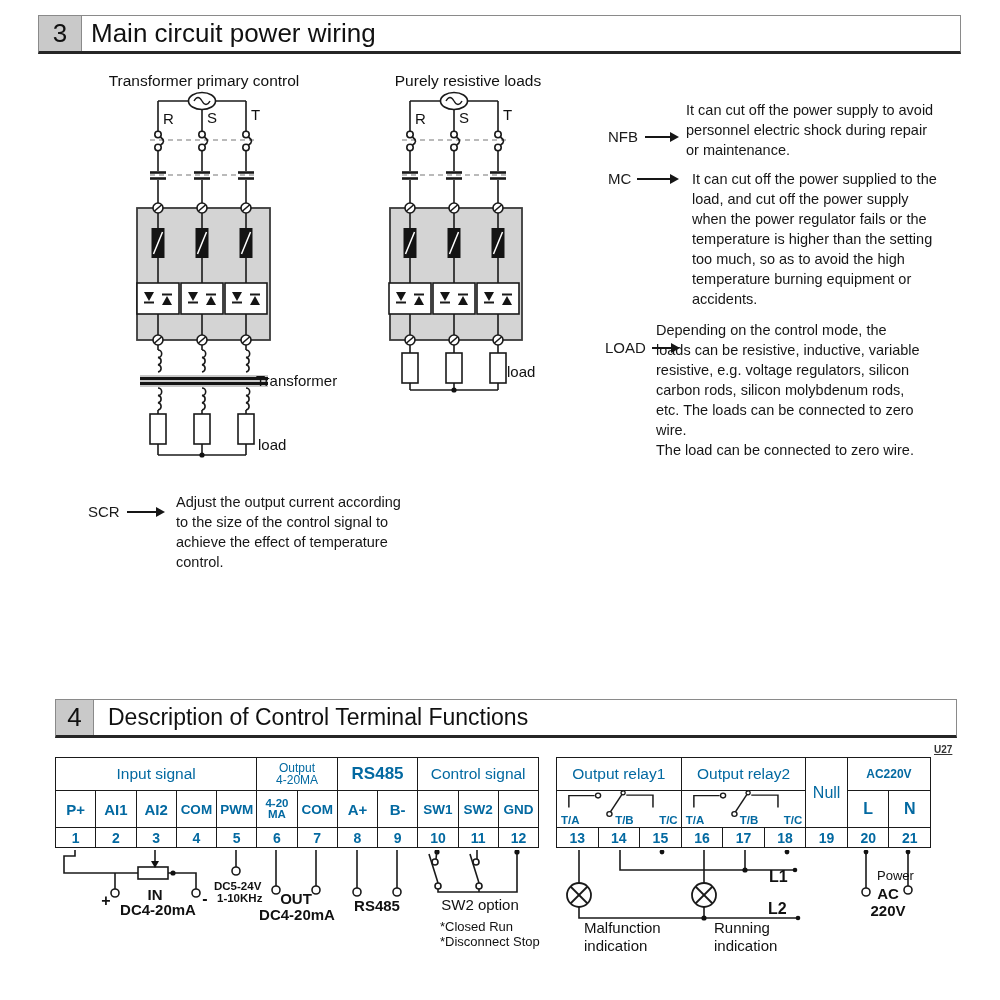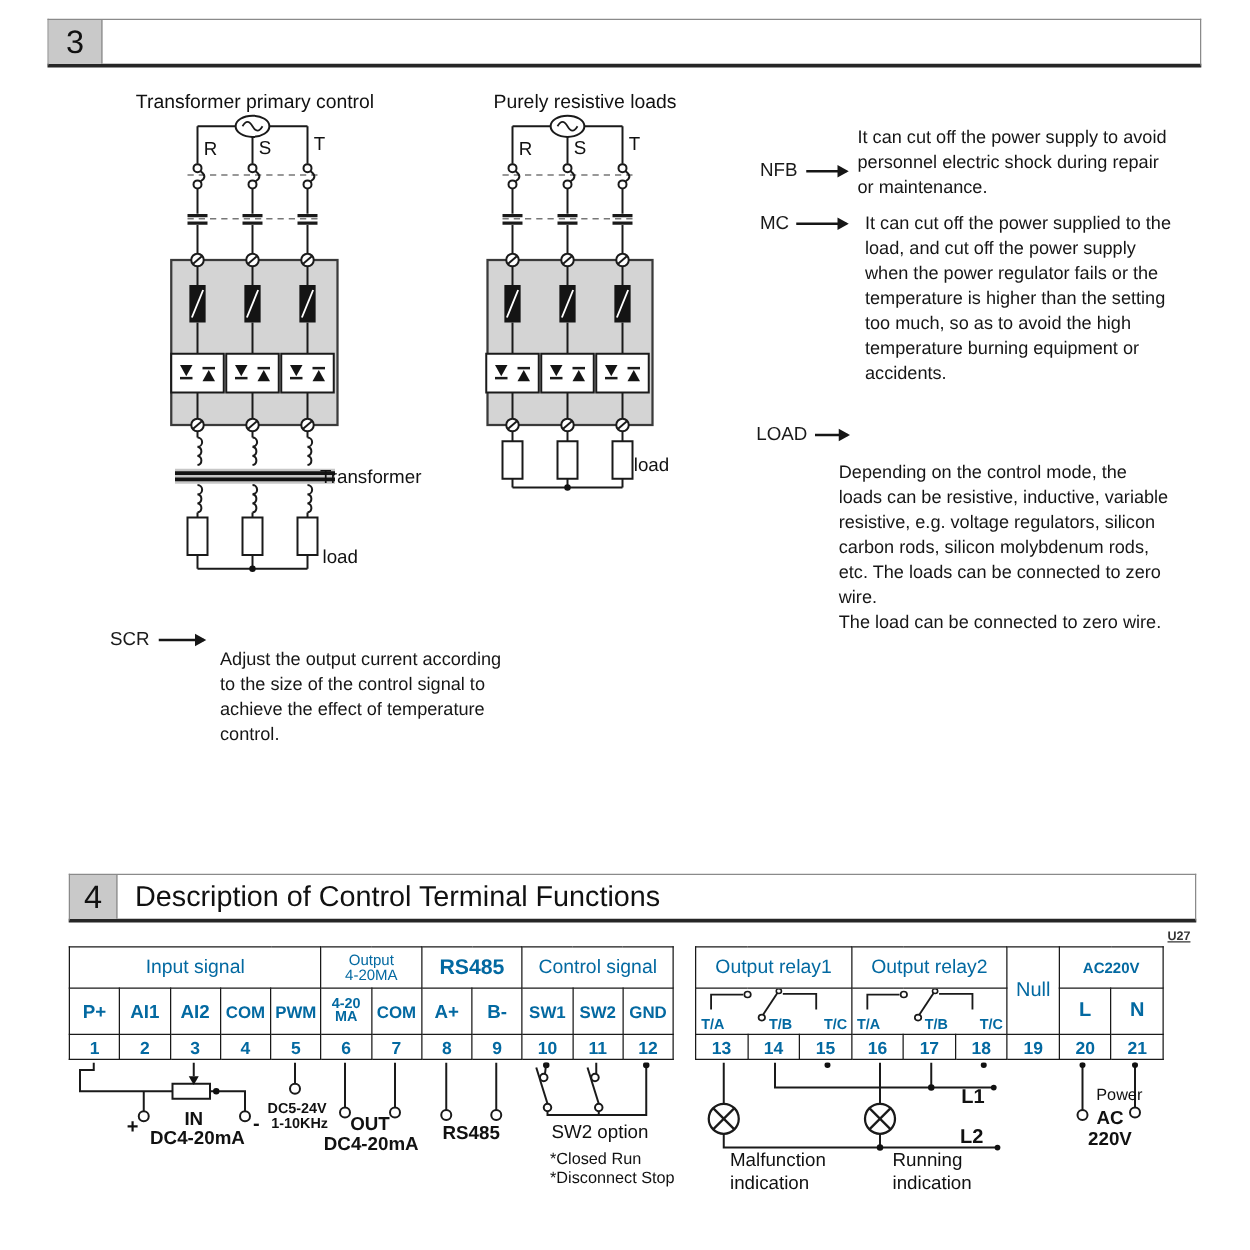--- a/index.html
+++ b/index.html
@@ -33,20 +33,21 @@
   .b16{font-size:16px;font-weight:bold;}
   .b11{font-size:11.5px;font-weight:bold;}
   .t155{font-size:15.5px;}
   .u27{position:absolute;font-size:10px;font-weight:bold;color:#333;}
 </style>
 </head>
 <body>
 
 <div class="secbar" style="left:38px;top:15px;width:921px;height:35px;">
   <div class="secnum" style="width:42px;font-size:26px;">3</div>
+  <div class="sectitle" style="font-size:26px;padding-left:9px;">Main circuit power wiring</div>
 </div>
 
 <svg class="abs" style="left:0;top:60px;" width="600" height="420" viewBox="0 60 600 420">
   <defs>
     <path id="coil" d="M0,0 a3.7,3.7 0 0 1 0,7.4 a3.7,3.7 0 0 1 0,7.3 a3.7,3.7 0 0 1 0,7.3" fill="none" stroke="#1a1a1a" stroke-width="1.6"></path>
     <g id="ptop" stroke="#1a1a1a" stroke-width="1.6" fill="none">
       <line x1="0" y1="0" x2="0" y2="30"></line>
       <circle cx="0" cy="33.5" r="3.2" fill="#fff"></circle>
       <path d="M2.5,36 Q8.5,40.5 2.5,44"></path>
       <circle cx="0" cy="46.5" r="3.2" fill="#fff"></circle>
@@ -156,31 +157,31 @@
 <div class="ann" style="left:692px;top:169px;width:305px;">It can cut off the power supplied to the
 load, and cut off the power supply
 when the power regulator fails or the
 temperature is higher than the setting
 too much, so as to avoid the high
 temperature burning equipment or
 accidents.</div>
 
 <div class="term" style="left:605px;top:339px;">LOAD</div>
 <div class="arrow" style="left:652px;top:347px;width:26px;"></div>
-<div class="ann" style="left:671px;top:320px;width:310px;margin-top:48px;">Depending on the control mode, the
+<div class="ann" style="left:656px;top:320px;width:310px;">Depending on the control mode, the
 loads can be resistive, inductive, variable
 resistive, e.g. voltage regulators, silicon
 carbon rods, silicon molybdenum rods,
 etc. The loads can be connected to zero
 wire.
 The load can be connected to zero wire.</div>
 
 <div class="term" style="left:88px;top:503px;">SCR</div>
 <div class="arrow" style="left:127px;top:511px;width:36px;"></div>
-<div class="ann" style="left:176px;top:518px;width:290px;">Adjust the output current according
+<div class="ann" style="left:176px;top:492px;width:290px;">Adjust the output current according
 to the size of the control signal to
 achieve the effect of temperature
 control.</div>
 
 <div class="secbar" style="left:55px;top:699px;width:900px;height:35px;">
   <div class="secnum" style="width:37px;font-size:26px;">4</div>
   <div class="sectitle" style="font-size:23px;padding-left:14px;">Description of Control Terminal Functions</div>
 </div>
 <div class="u27" style="left:934px;top:744px;text-decoration:underline;">U27</div>
 

